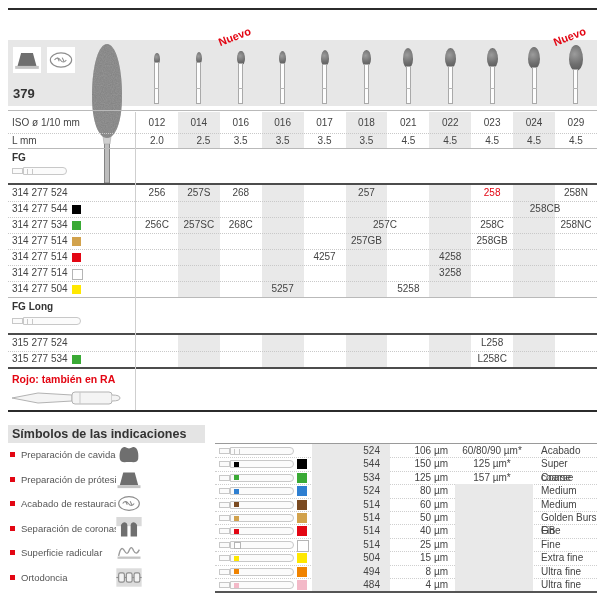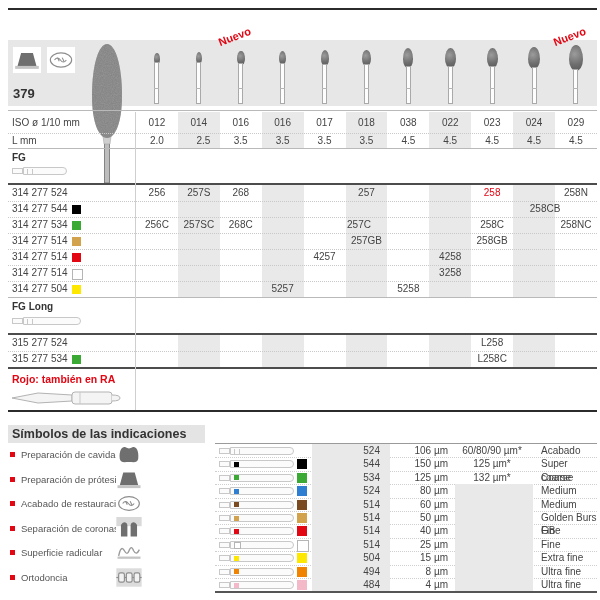--- a/index.html
+++ b/index.html
@@ -123,21 +123,21 @@
       <div class="cellnum" style="left: 303.6px; top: 113px; width: 41.9px; line-height: 20px;">017</div>
       <div class="cellnum" style="left: 303.6px; top: 133px; width: 41.9px; line-height: 15px;">3.5</div>
       <div class="burhead" style="left: 320.5px; top: 50.25px; width: 8.1px; height: 15.5px;"></div>
       <div class="burshank" style="left: 322.05px; top: 63.75px; height: 40.25px;"></div>
       <div class="burnotch" style="left: 322.05px; top: 88px;"></div>
       <div class="cellnum" style="left: 345.5px; top: 113px; width: 41.9px; line-height: 20px;">018</div>
       <div class="cellnum" style="left: 345.5px; top: 133px; width: 41.9px; line-height: 15px;">3.5</div>
       <div class="burhead" style="left: 362.14px; top: 49.8px; width: 8.62px; height: 16.4px;"></div>
       <div class="burshank" style="left: 363.95px; top: 64.2px; height: 39.8px;"></div>
       <div class="burnotch" style="left: 363.95px; top: 88px;"></div>
-      <div class="cellnum" style="left: 387.4px; top: 113px; width: 41.9px; line-height: 20px;">038</div>
+      <div class="cellnum" style="left: 387.4px; top: 113px; width: 41.9px; line-height: 20px;">021</div>
       <div class="cellnum" style="left: 387.4px; top: 133px; width: 41.9px; line-height: 15px;">4.5</div>
       <div class="burhead" style="left: 403.26px; top: 48.45px; width: 10.18px; height: 19.1px;"></div>
       <div class="burshank" style="left: 405.85px; top: 65.55px; height: 38.45px;"></div>
       <div class="burnotch" style="left: 405.85px; top: 88px;"></div>
       <div class="cellnum" style="left: 429.3px; top: 113px; width: 41.9px; line-height: 20px;">022</div>
       <div class="cellnum" style="left: 429.3px; top: 133px; width: 41.9px; line-height: 15px;">4.5</div>
       <div class="burhead" style="left: 444.9px; top: 48px; width: 10.7px; height: 20px;"></div>
       <div class="burshank" style="left: 447.75px; top: 66px; height: 38px;"></div>
       <div class="burnotch" style="left: 447.75px; top: 88px;"></div>
       <div class="cellnum" style="left: 471.2px; top: 113px; width: 41.9px; line-height: 20px;">023</div>
@@ -164,21 +164,21 @@
       <div class="cellnum cellred" style="left: 471.2px; top: 185px; width: 41.9px; line-height: 16px;">258</div>
       <div class="cellnum" style="left: 555px; top: 185px; width: 41.9px; line-height: 16px;">258N</div>
       <div class="rowlabel" style="top: 201px; line-height: 16px;">314 277 544</div>
       <div class="sq" style="left: 72px; top: 204.5px; background: rgb(0, 0, 0);"></div>
       <div class="cellnum" style="left: 513.1px; top: 201px; width: 64px; line-height: 16px;">258CB</div>
       <div class="rowlabel" style="top: 217px; line-height: 16px;">314 277 534</div>
       <div class="sq" style="left: 72px; top: 220.5px; background: rgb(58, 170, 53);"></div>
       <div class="cellnum" style="left: 136px; top: 217px; width: 41.9px; line-height: 16px;">256C</div>
       <div class="cellnum" style="left: 177.9px; top: 217px; width: 41.9px; line-height: 16px;">257SC</div>
       <div class="cellnum" style="left: 219.8px; top: 217px; width: 41.9px; line-height: 16px;">268C</div>
-      <div class="cellnum" style="left: 336px; top: 217px; width: 46px; line-height: 16px;">257C</div>
+      <div class="cellnum" style="left: 362px; top: 217px; width: 46px; line-height: 16px;">257C</div>
       <div class="cellnum" style="left: 471.2px; top: 217px; width: 41.9px; line-height: 16px;">258C</div>
       <div class="cellnum" style="left: 555px; top: 217px; width: 41.9px; line-height: 16px;">258NC</div>
       <div class="rowlabel" style="top: 233px; line-height: 16px;">314 277 514</div>
       <div class="sq" style="left: 72px; top: 236.5px; background: rgb(210, 162, 76);"></div>
       <div class="cellnum" style="left: 345.5px; top: 233px; width: 41.9px; line-height: 16px;">257GB</div>
       <div class="cellnum" style="left: 471.2px; top: 233px; width: 41.9px; line-height: 16px;">258GB</div>
       <div class="rowlabel" style="top: 249px; line-height: 16px;">314 277 514</div>
       <div class="sq" style="left: 72px; top: 252.5px; background: rgb(227, 6, 19);"></div>
       <div class="cellnum" style="left: 303.6px; top: 249px; width: 41.9px; line-height: 16px;">4257</div>
       <div class="cellnum" style="left: 429.3px; top: 249px; width: 41.9px; line-height: 16px;">4258</div>
@@ -328,21 +328,21 @@
         <div style="position: absolute; left: 4px; top: 2px;">
           <div class="minibur" style="width: 76px; height: 10px;">
             <div class="mb-shank"></div>
             <div class="mb-body" style="width: 64px;"></div>
             <div class="mb-band" style="background: rgb(58, 170, 53);"></div>
           </div>
         </div>
         <div class="sq" style="left: 82px; top: 2px; width: 10px; height: 10px; background: rgb(58, 170, 53);"></div>
         <div class="gritcell gc-code">534</div>
         <div class="gritcell gc-grain">125 µm</div>
-        <div class="gritcell gc-old">132 µm*</div>
+        <div class="gritcell gc-old">157 µm*</div>
         <div class="gritcell gc-name">Coarse</div>
       </div>
       <div class="gritrow" style="top: 484.2px;">
         <div style="position: absolute; left: 4px; top: 2px;">
           <div class="minibur" style="width: 76px; height: 10px;">
             <div class="mb-shank"></div>
             <div class="mb-body" style="width: 64px;"></div>
             <div class="mb-band" style="background: rgb(46, 127, 209);"></div>
           </div>
         </div>

